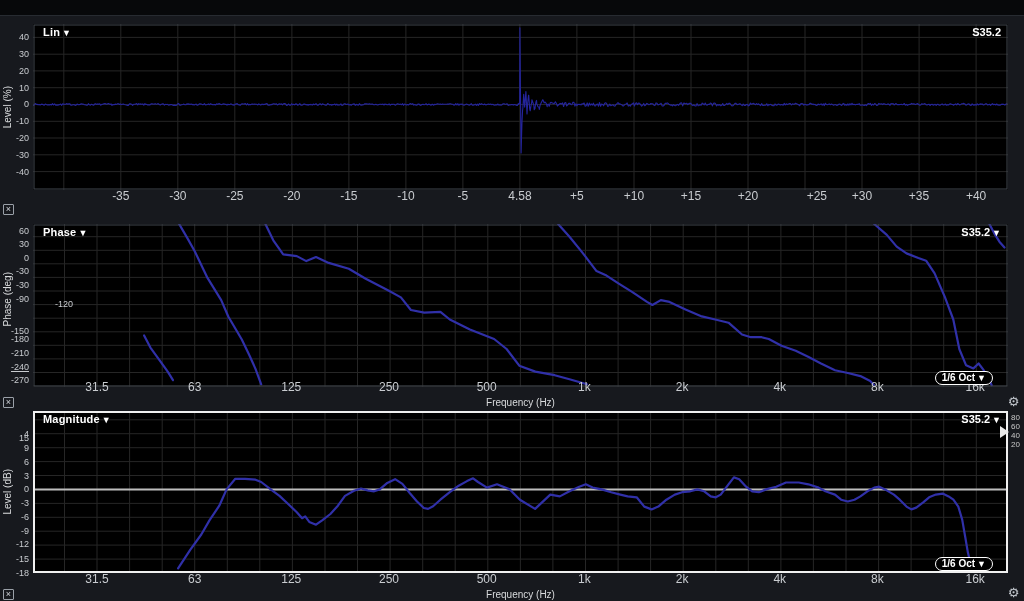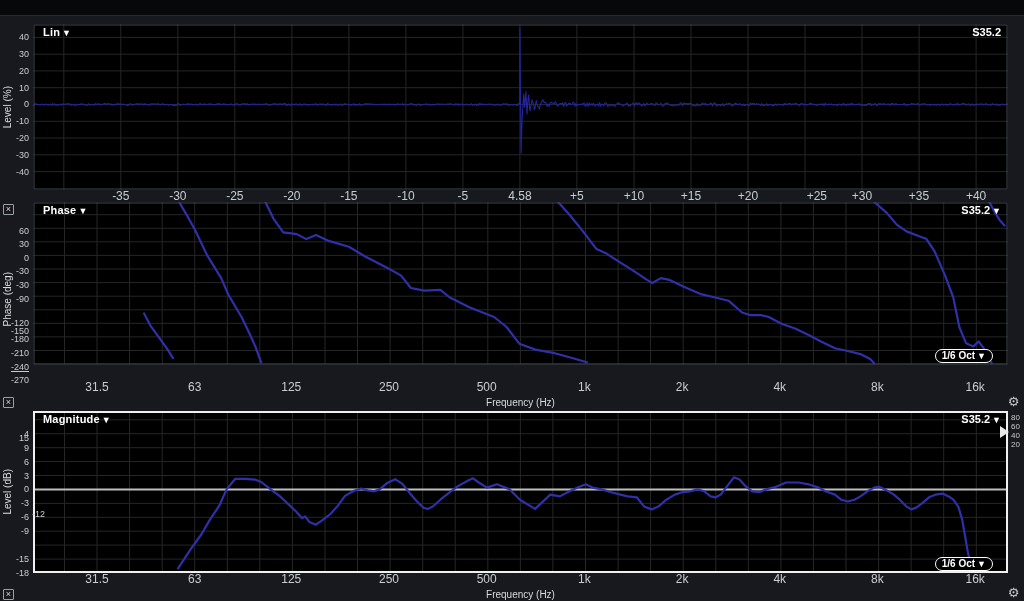--- a/index.html
+++ b/index.html
@@ -97,21 +97,21 @@
       <div class="xtick" style="left: 611.965px; top: 191px;">+10</div>
       <div class="xtick" style="left: 668.982px; top: 191px;">+15</div>
       <div class="xtick" style="left: 726px; top: 191px;">+20</div>
       <div class="xtick" style="left: 783.018px; top: 191px; text-align: right;">+25</div>
       <div class="xtick" style="left: 840.035px; top: 191px;">+30</div>
       <div class="xtick" style="left: 897.053px; top: 191px;">+35</div>
       <div class="xtick" style="left: 954.07px; top: 191px;">+40</div>
     </div>
   <div class="closebox" style="top:204px;"><span>×</span></div>
 
-  <div class="plot" id="plot-phase" style="top:202px;height:163px;">
+  <div class="plot" id="plot-phase" style="top:224px;height:163px;">
     <svg id="svg-phase" viewBox="0 0 975 163">
         <line x1="31.5" y1="0" x2="31.5" y2="163" stroke="#262626" stroke-width="1"></line>
         <line x1="64.0" y1="0" x2="64.0" y2="163" stroke="#262626" stroke-width="1"></line>
         <line x1="96.6" y1="0" x2="96.6" y2="163" stroke="#262626" stroke-width="1"></line>
         <line x1="129.2" y1="0" x2="129.2" y2="163" stroke="#262626" stroke-width="1"></line>
         <line x1="161.7" y1="0" x2="161.7" y2="163" stroke="#262626" stroke-width="1"></line>
         <line x1="194.3" y1="0" x2="194.3" y2="163" stroke="#262626" stroke-width="1"></line>
         <line x1="226.8" y1="0" x2="226.8" y2="163" stroke="#262626" stroke-width="1"></line>
         <line x1="259.4" y1="0" x2="259.4" y2="163" stroke="#262626" stroke-width="1"></line>
         <line x1="292.0" y1="0" x2="292.0" y2="163" stroke="#262626" stroke-width="1"></line>
@@ -162,21 +162,21 @@
   <div class="axlab-y" style="top:218px;height:163px;">
       <span>Phase (deg)</span>
     </div>
   <div id="yticks-phase">
       <div class="ytick" style="top: 225.678px;">60</div>
       <div class="ytick" style="top: 239.261px;">30</div>
       <div class="ytick" style="top: 252.844px;">0</div>
       <div class="ytick" style="top: 266.428px;">-30</div>
       <div class="ytick" style="top: 280.011px;">-30</div>
       <div class="ytick" style="top: 293.594px;">-90</div>
-      <div class="ytick" style="top: 318px;">-120</div>
+      <div class="ytick" style="top: 299px; padding-left: 44px;">-120</div>
       <div class="ytick" style="top: 326px;">-150</div>
       <div class="ytick" style="top: 334.344px;">-180</div>
       <div class="ytick" style="top: 347.928px;">-210</div>
       <div class="ytick" style="top: 361.511px; text-decoration: underline;">-240</div>
       <div class="ytick" style="top: 375.094px;">-270</div>
     </div>
   <div id="xticks-phase">
       <div class="xtick" style="left: 75.024px; top: 382px;">31.5</div>
       <div class="xtick" style="left: 172.718px; top: 382px;">63</div>
       <div class="xtick" style="left: 269.289px; top: 382px;">125</div>
@@ -248,21 +248,21 @@
   <div id="yticks-magnitude">
       <div class="ytick" style="top: 433px;">15</div>
       <div class="ytick" style="top: 428.745px;">4</div>
       <div class="ytick" style="top: 442.67px;">9</div>
       <div class="ytick" style="top: 456.596px;">6</div>
       <div class="ytick" style="top: 470.521px;">3</div>
       <div class="ytick" style="top: 484.447px;">0</div>
       <div class="ytick" style="top: 498.372px;">-3</div>
       <div class="ytick" style="top: 512.298px;">-6</div>
       <div class="ytick" style="top: 526.223px;">-9</div>
-      <div class="ytick" style="top: 509px; margin-left: 16px;">-12</div>
+      <div class="ytick" style="top: 539px;">-12</div>
       <div class="ytick" style="top: 554.074px;">-15</div>
       <div class="ytick" style="top: 568px;">-18</div>
     </div>
   <div id="xticks-magnitude">
       <div class="xtick" style="left: 75.024px; top: 574px;">31.5</div>
       <div class="xtick" style="left: 172.718px; top: 574px;">63</div>
       <div class="xtick" style="left: 269.289px; top: 574px;">125</div>
       <div class="xtick" style="left: 366.983px; top: 574px;">250</div>
       <div class="xtick" style="left: 464.677px; top: 574px;">500</div>
       <div class="xtick" style="left: 562.371px; top: 574px;">1k</div>

